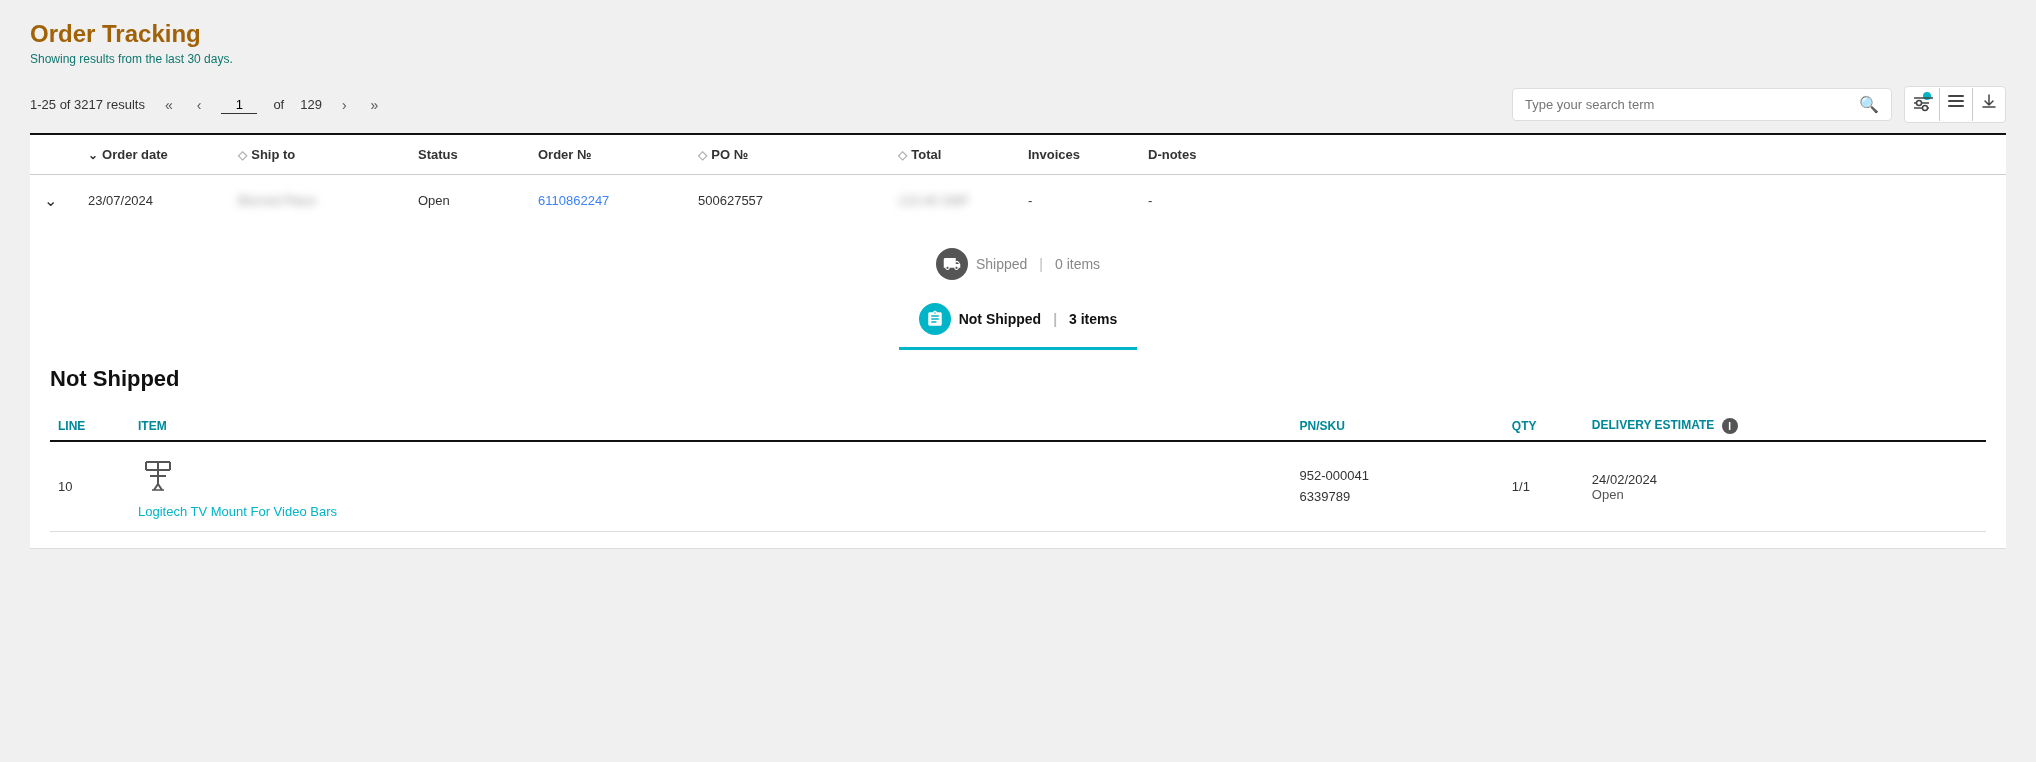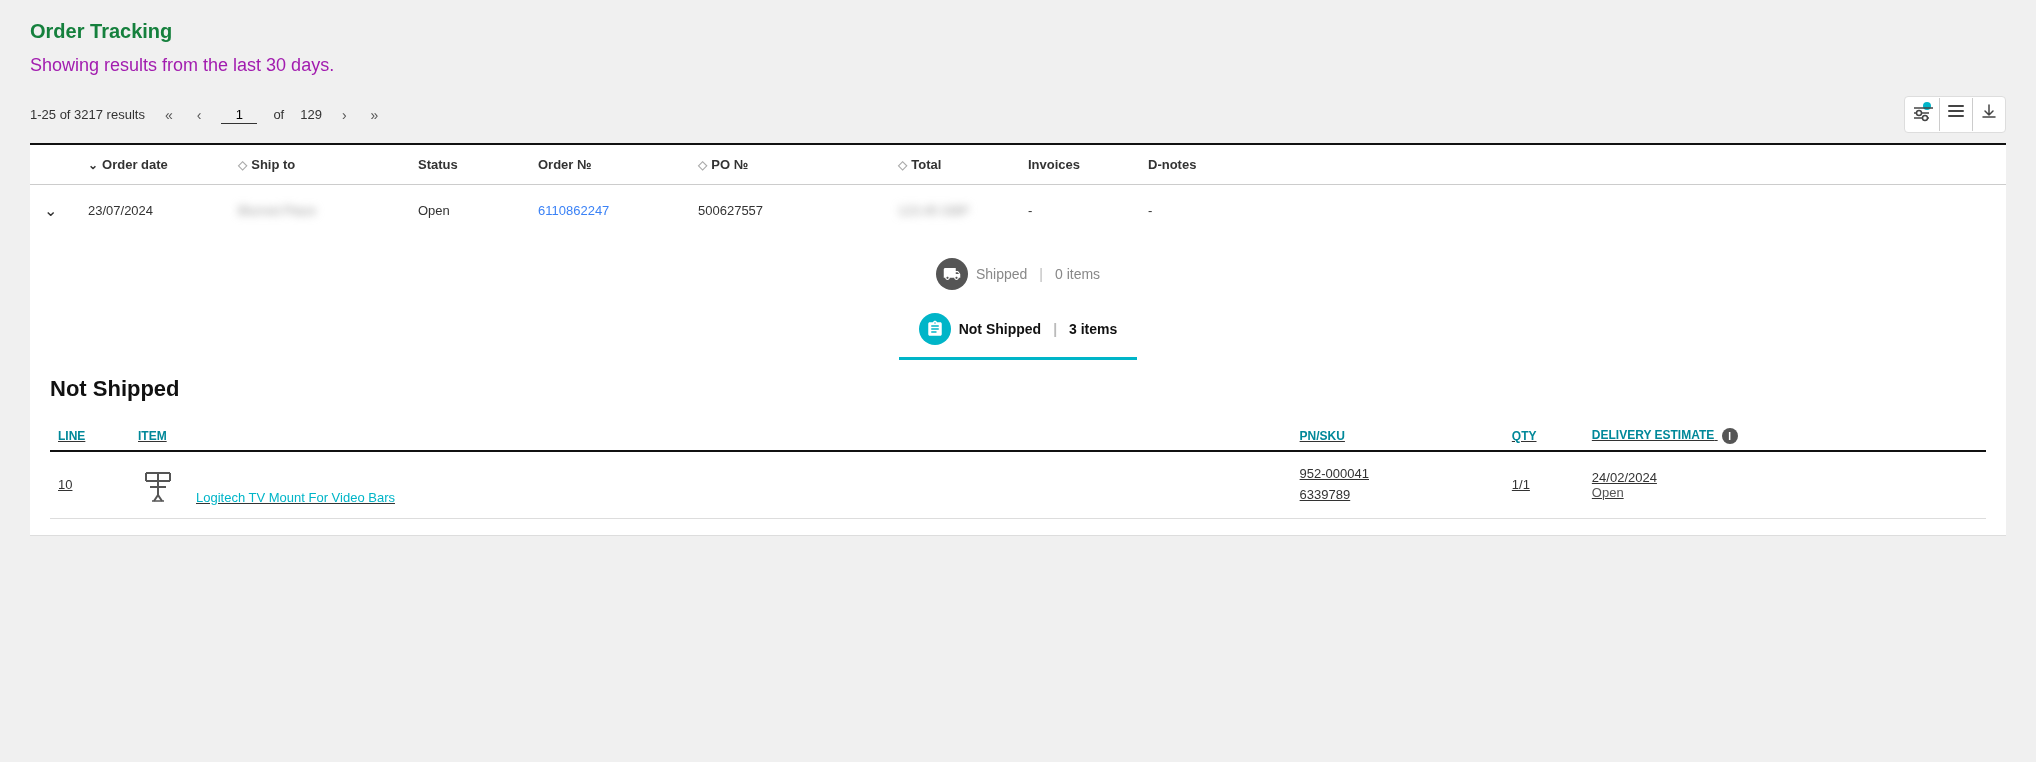--- a/index.html
+++ b/index.html
@@ -8,28 +8,28 @@
       background: #f0f0f0;
       color: #333;
       font-size: 14px;
     }
     .page-container {
       background: #f0f0f0;
       min-height: 762px;
       padding: 20px 30px;
     }
     .page-title {
-      font-size: 20px;
-      font-weight: bold;
-      color: #15803d;
-      margin-bottom: 12px;
+      font-size: 24px;
+      font-weight: bold;
+      color: #a16207;
+      margin-bottom: 4px;
     }
     .page-subtitle {
-      font-size: 18px;
-      color: #a21caf;
+      font-size: 12px;
+      color: #0f766e;
       margin-bottom: 20px;
     }
     .toolbar {
       display: flex;
       align-items: center;
       justify-content: space-between;
       margin-bottom: 10px;
     }
     .pagination {
       display: flex;
@@ -203,21 +203,20 @@
     }
     .not-shipped-title {
       font-size: 22px;
       font-weight: bold;
       color: #111;
       margin-bottom: 20px;
     }
     .items-table {
       width: 100%;
       border-collapse: collapse;
-      text-decoration: underline;
     }
     .items-table th {
       font-size: 12px;
       font-weight: bold;
       color: #008899;
       text-transform: uppercase;
       padding: 6px 8px;
       text-align: left;
       border-bottom: 2px solid #111;
     }
@@ -288,20 +287,24 @@
       <button class="pagination-btn" title="First">«</button>
       <button class="pagination-btn" title="Previous">‹</button>
       <input class="pagination-input" type="text" value="1" style="">
       <span>of</span>
       <span>129</span>
       <button class="pagination-btn" title="Next">›</button>
       <button class="pagination-btn" title="Last">»</button>
     </div>
 
     <div class="search-area">
+      <div class="search-box">
+        <input type="text" placeholder="Type your search term" style="">
+        <button class="search-icon-btn">🔍</button>
+      </div>
       <div class="toolbar-icons-group">
         <button class="toolbar-icon-btn" title="Filters" style="border-left:none; position:relative;">
           
           <svg width="22" height="22" viewBox="0 0 22 22" fill="none" xmlns="http://www.w3.org/2000/svg">
             <circle cx="16" cy="5" r="4" fill="#00b5c8"></circle>
             <line x1="3" y1="7" x2="22" y2="7" stroke="#444" stroke-width="1.5"></line>
             <line x1="3" y1="12" x2="18" y2="12" stroke="#444" stroke-width="1.5"></line>
             <line x1="3" y1="17" x2="18" y2="17" stroke="#444" stroke-width="1.5"></line>
             <circle cx="8" cy="12" r="2.5" fill="white" stroke="#444" stroke-width="1.5"></circle>
             <circle cx="14" cy="17" r="2.5" fill="white" stroke="#444" stroke-width="1.5"></circle>
@@ -414,21 +417,21 @@
               <th>
                 <span>DELIVERY ESTIMATE</span>
                 <span class="info-icon">i</span>
               </th>
             </tr>
           </thead>
           <tbody>
             <tr class="table-row">
               <td>10</td>
               <td>
-                <div style="display:flex; align-items:flex-end; gap:10px;">
+                <div style="display:flex; align-items:flex-start; gap:10px;flex-direction:column;">
 
                   <svg class="item-icon" viewBox="0 0 40 40" xmlns="http://www.w3.org/2000/svg">
                     <line x1="20" y1="8" x2="20" y2="30" stroke="#555" stroke-width="2"></line>
                     <line x1="12" y1="22" x2="28" y2="22" stroke="#555" stroke-width="2"></line>
                     <line x1="20" y1="30" x2="16" y2="36" stroke="#555" stroke-width="2"></line>
                     <line x1="20" y1="30" x2="24" y2="36" stroke="#555" stroke-width="2"></line>
                     <line x1="14" y1="36" x2="26" y2="36" stroke="#555" stroke-width="1.5"></line>
                     <line x1="8" y1="8" x2="32" y2="8" stroke="#555" stroke-width="2"></line>
                     <line x1="8" y1="16" x2="32" y2="16" stroke="#555" stroke-width="2"></line>
                     <line x1="8" y1="8" x2="8" y2="16" stroke="#555" stroke-width="2"></line>

